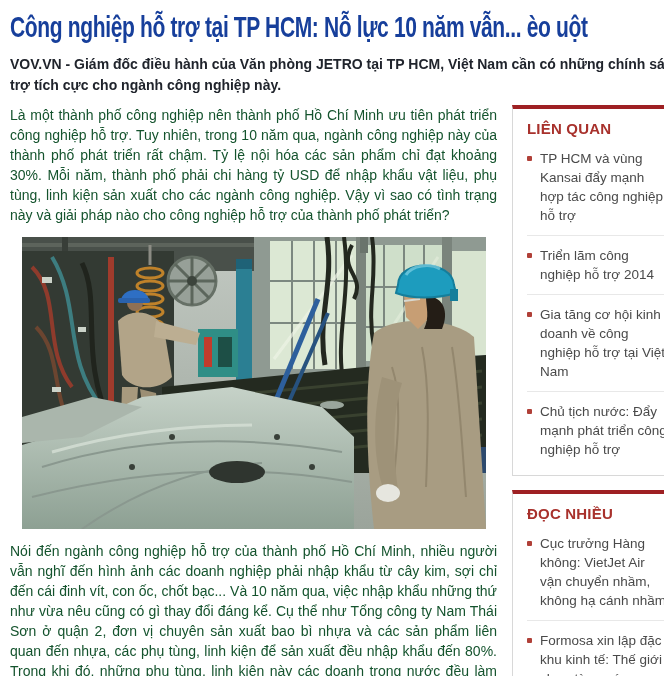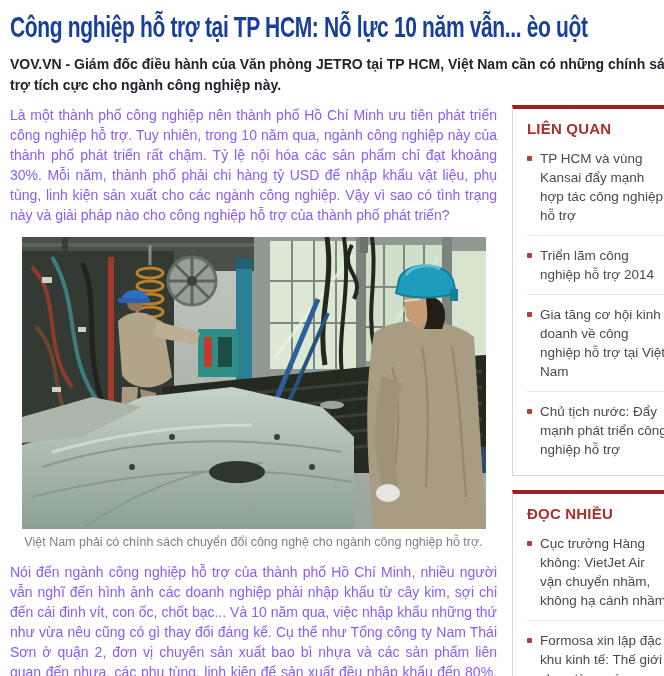--- a/index.html
+++ b/index.html
@@ -16,21 +16,21 @@
     transform:scaleX(0.70); transform-origin:left center;
   }
 
   .lead { margin:0 0 9px 0; font-weight:bold; color:#20242c;
           font-size:14px; line-height:21px; }
   .lead-line { display:block; white-space:nowrap; }
 
   .content { display:flex; align-items:flex-start; }
   .main { flex:0 0 487px; width:487px; }
   .para { margin:0 0 12px 0; text-align:justify;
-          font-size:14px; line-height:20px; color:#8b5cf6; }
+          font-size:14px; line-height:20px; color:#14532d; }
 
   .figure { margin:8px 0 12px 0; text-align:center; }
   .photo { display:block; margin:0 auto; width:464px; height:292px; }
   .caption { font-size:12.5px; color:#7f7f7f; margin-top:5px; line-height:16px; }
 
   .sidebar { flex:0 0 170px; width:170px; margin-left:15px; }
   .side-box { border:1px solid #d8d8d8; border-top:4px solid #9e2023;
               background:#ffffff; padding:9px 12px 6px 14px; margin-bottom:14px; }
   .side-title { margin:2px 0 2px 0; font-size:15px; font-weight:bold;
                 color:#a8312c; letter-spacing:0.2px; }
@@ -206,21 +206,20 @@
           </g>
           <path d="M360,140 C350,180 352,220 360,248 L376,252 C370,210 372,170 380,146 Z" fill="#9e9278"></path>
           <ellipse cx="366" cy="256" rx="12" ry="9" fill="#e6e6df"></ellipse>
           <polygon points="382,58 402,52 410,78 396,92 384,80" fill="#c79e74"></polygon>
           <path d="M404,60 C420,58 428,74 420,92 L402,92 C408,80 404,70 404,60 Z" fill="#241d16"></path>
           <line x1="382" y1="64" x2="398" y2="62" stroke="#d8d8d0" stroke-width="2"></line>
           <path d="M376,48 C376,22 430,22 432,48 L434,56 C414,62 390,62 374,56 Z" fill="#1d9cbe" stroke="#157e9b" stroke-width="2"></path>
           <path d="M384,38 C390,28 408,26 418,32" stroke="#7fd2e4" stroke-width="3" fill="none" opacity="0.7"></path>
           <rect x="428" y="52" width="8" height="12" fill="#157e9b"></rect>
         </svg>
-        <div class="caption">Việt Nam phải có chính sách chuyển đổi công nghệ cho ngành công nghiệp hỗ trợ.</div>
       </div>
 
       <p class="para">Nói đến ngành công nghiệp hỗ trợ của thành phố Hồ Chí Minh, nhiều người vẫn nghĩ đến hình ảnh các doanh nghiệp phải nhập khẩu từ cây kim, sợi chỉ đến cái đinh vít, con ốc, chốt bạc... Và 10 năm qua, việc nhập khẩu những thứ như vừa nêu cũng có gì thay đổi đáng kể. Cụ thể như Tổng công ty Nam Thái Sơn ở quận 2, đơn vị chuyên sản xuất bao bì nhựa và các sản phẩm liên quan đến nhựa, các phụ tùng, linh kiện để sản xuất đều nhập khẩu đến 80%. Trong khi đó, những phụ tùng, linh kiện này các doanh trong nước đều làm được.</p>
     </div>
 
     <aside class="sidebar">
 
       <section class="side-box">
         <h2 class="side-title">LIÊN QUAN</h2>
         <ul class="side-list">

